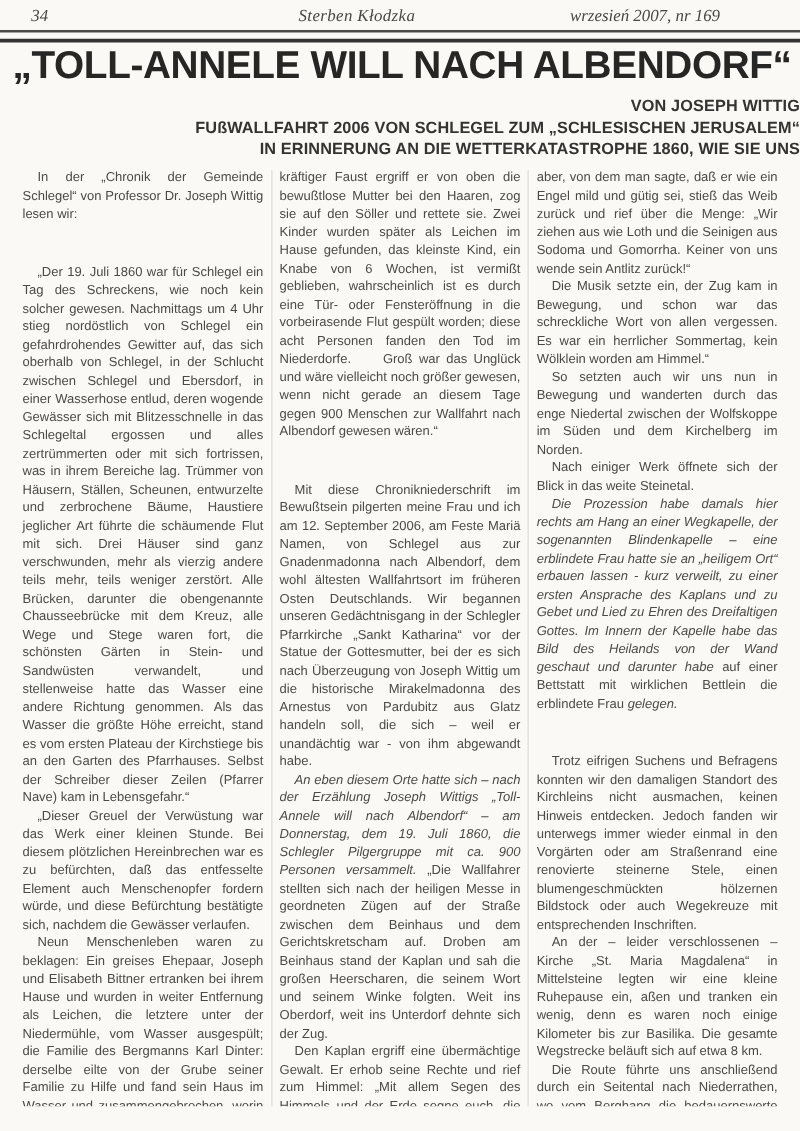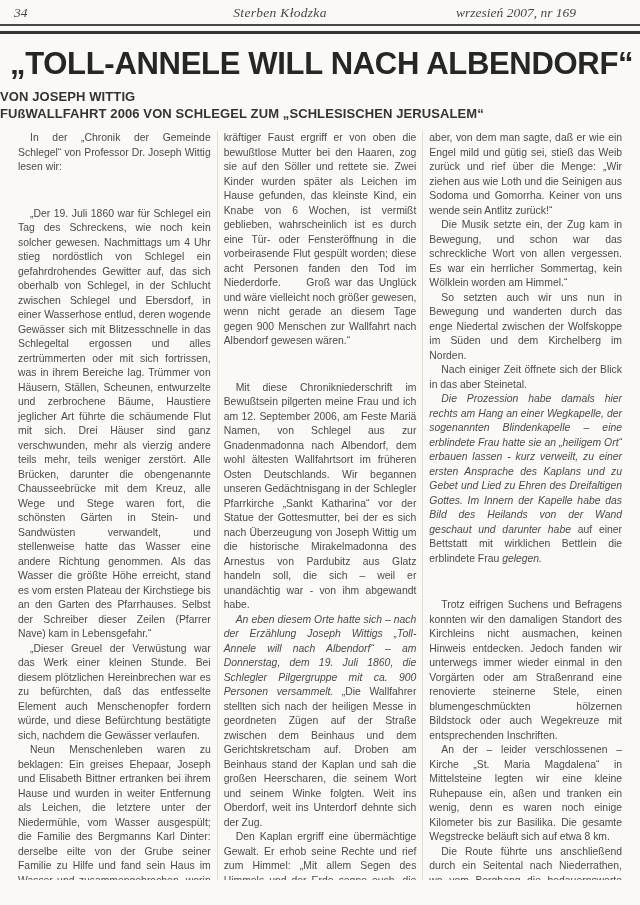--- a/index.html
+++ b/index.html
@@ -12,40 +12,40 @@
   .page{width:640px;height:905px;position:relative;}
 
   
   .masthead{
     display:flex;align-items:baseline;
     padding:5px 14px 3px 14px;
     font-family:"Liberation Serif",serif;
     font-style:italic;
     font-size:13.5px;color:#474745;
   }
-  .masthead .page-num{width:90px;text-align:left;}
+  .masthead .page-num{width:90px;text-align:left;margin-left:11px;}
   .masthead .journal{flex:1;text-align:center;letter-spacing:.3px;}
   .masthead .issue{width:170px;text-align:left;}
 
   .rule-thin{height:2px;background:#4a4a48;}
   .rule-thick{height:3px;background:#343432;margin-top:5px;}
 
   
   .headline{
     text-align:center;
     font-weight:bold;color:#262624;
-    margin:13px 10px 0 10px;
+    margin:1px 10px 0 10px;
     font-size:31px;
     letter-spacing:-.3px;
     line-height:34px;
     white-space:nowrap;
   }
   .subtitles{margin-top:7px;}
   .subtitle-line{
-    text-align:left;
+    text-align:right;
     font-weight:bold;
     font-size:13px;line-height:17px;
     color:#333331;
     letter-spacing:.1px;
   }
 
   
   .columns{
     display:flex;
     padding:9px 12px 0 12px;
@@ -78,40 +78,41 @@
   </div>
 
   <div class="rule-thin"></div>
   <div class="rule-thick"></div>
 
   <div class="headline">„TOLL-ANNELE WILL NACH ALBENDORF“</div>
 
   <div class="subtitles">
       <div class="subtitle-line">VON JOSEPH WITTIG</div>
       <div class="subtitle-line">FUßWALLFAHRT 2006 VON SCHLEGEL ZUM „SCHLESISCHEN JERUSALEM“</div>
+      <div class="subtitle-line">IN ERINNERUNG AN DIE WETTERKATASTROPHE 1860, WIE SIE UNS</div>
     </div>
 
   <div class="columns">
       <div class="col">
         <p class="para indent"><span>In der „Chronik der Gemeinde Schlegel“ von Professor Dr. Joseph Wittig lesen wir:</span></p>
         <p class="para indent gap"><span>„Der 19. Juli 1860 war für Schlegel ein Tag des Schreckens, wie noch kein solcher gewesen. Nachmittags um 4 Uhr stieg nordöstlich von Schlegel ein gefahrdrohendes Gewitter auf, das sich oberhalb von Schlegel, in der Schlucht zwischen Schlegel und Ebersdorf, in einer Wasserhose entlud, deren wogende Gewässer sich mit Blitzesschnelle in das Schlegeltal ergossen und alles zertrümmerten oder mit sich fortrissen, was in ihrem Bereiche lag. Trümmer von Häusern, Ställen, Scheunen, entwurzelte und zerbrochene Bäume, Haustiere jeglicher Art führte die schäumende Flut mit sich. Drei Häuser sind ganz verschwunden, mehr als vierzig andere teils mehr, teils weniger zerstört. Alle Brücken, darunter die obengenannte Chausseebrücke mit dem Kreuz, alle Wege und Stege waren fort, die schönsten Gärten in Stein- und Sandwüsten verwandelt, und stellenweise hatte das Wasser eine andere Richtung genommen. Als das Wasser die größte Höhe erreicht, stand es vom ersten Plateau der Kirchstiege bis an den Garten des Pfarrhauses. Selbst der Schreiber dieser Zeilen (Pfarrer Nave) kam in Lebensgefahr.“</span></p>
         <p class="para indent"><span>„Dieser Greuel der Verwüstung war das Werk einer kleinen Stunde. Bei diesem plötzlichen Hereinbrechen war es zu befürchten, daß das entfesselte Element auch Menschenopfer fordern würde, und diese Befürchtung bestätigte sich, nachdem die Gewässer verlaufen.</span></p>
         <p class="para indent"><span>Neun Menschenleben waren zu beklagen: Ein greises Ehepaar, Joseph und Elisabeth Bittner ertranken bei ihrem Hause und wurden in weiter Entfernung als Leichen, die letztere unter der Niedermühle, vom Wasser ausgespült; die Familie des Bergmanns Karl Dinter: derselbe eilte von der Grube seiner Familie zu Hilfe und fand sein Haus im Wasser und zusammengebrochen, worin er sein Weib und seine drei Kinder wußte. Mutter, Sohn und Tochter fand er tot, als das Fallen des Wassers den Zugang ermöglichte, den ältesten Sohn, einen Knaben von 12 Jahren, mit zerschlagenen Beinen, der gerettet wurde; die Familie Lasrich: die Mutter, die Tochter und zwei uneheliche Tochterkinder waren allein daheim in ihrem massiven Hause. Das Wasser stieg bis an die Decke. Ein mutiger Retter stieg an der anderen, etwas höheren Seite des Hauses durch das Dach in das Haus, fand aber die Treppe, die vom Söller (offener Anbau) in den Hausflur führte, vom Wasser weggehoben und auf dem Wasser im Hause Leichen schwimmen. Mit</span></p>
       </div>
       <div class="col">
         <p class="para"><span>kräftiger Faust ergriff er von oben die bewußtlose Mutter bei den Haaren, zog sie auf den Söller und rettete sie. Zwei Kinder wurden später als Leichen im Hause gefunden, das kleinste Kind, ein Knabe von 6 Wochen, ist vermißt geblieben, wahrscheinlich ist es durch eine Tür- oder Fensteröffnung in die vorbeirasende Flut gespült worden; diese acht Personen fanden den Tod im Niederdorfe. &nbsp;&nbsp;&nbsp; Groß war das Unglück und wäre vielleicht noch größer gewesen, wenn nicht gerade an diesem Tage gegen 900 Menschen zur Wallfahrt nach Albendorf gewesen wären.“</span></p>
         <p class="para indent gap"><span>Mit diese Chronikniederschrift im Bewußtsein pilgerten meine Frau und ich am 12. September 2006, am Feste Mariä Namen, von Schlegel aus zur Gnadenmadonna nach Albendorf, dem wohl ältesten Wallfahrtsort im früheren Osten Deutschlands. Wir begannen unseren Gedächtnisgang in der Schlegler Pfarrkirche „Sankt Katharina“ vor der Statue der Gottesmutter, bei der es sich nach Überzeugung von Joseph Wittig um die historische Mirakelmadonna des Arnestus von Pardubitz aus Glatz handeln soll, die sich – weil er unandächtig war - von ihm abgewandt habe.</span></p>
         <p class="para indent"><span class="it">An eben diesem Orte hatte sich – nach der Erzählung Joseph Wittigs „Toll-Annele will nach Albendorf“ – am Donnerstag, dem 19. Juli 1860, die Schlegler Pilgergruppe mit ca. 900 Personen versammelt. </span><span>„Die Wallfahrer stellten sich nach der heiligen Messe in geordneten Zügen auf der Straße zwischen dem Beinhaus und dem Gerichtskretscham auf. Droben am Beinhaus stand der Kaplan und sah die großen Heerscharen, die seinem Wort und seinem Winke folgten. Weit ins Oberdorf, weit ins Unterdorf dehnte sich der Zug.</span></p>
         <p class="para indent"><span>Den Kaplan ergriff eine übermächtige Gewalt. Er erhob seine Rechte und rief zum Himmel: „Mit allem Segen des Himmels und der Erde segne euch, die ihr auf mein Wort gehört habt und nun mit mir zieht zum heiligen Berge Sion, der allmächtige Gott, der Vater, der Sohn und der Heilige Geist!“ – „Amen! Amen! Amen! jubelte die Menge zur Antwort.</span></p>
       </div>
       <div class="col">
         <p class="para"><span>aber, von dem man sagte, daß er wie ein Engel mild und gütig sei, stieß das Weib zurück und rief über die Menge: „Wir ziehen aus wie Loth und die Seinigen aus Sodoma und Gomorrha. Keiner von uns wende sein Antlitz zurück!“</span></p>
         <p class="para indent"><span>Die Musik setzte ein, der Zug kam in Bewegung, und schon war das schreckliche Wort von allen vergessen. Es war ein herrlicher Sommertag, kein Wölklein worden am Himmel.“</span></p>
         <p class="para indent"><span>So setzten auch wir uns nun in Bewegung und wanderten durch das enge Niedertal zwischen der Wolfskoppe im Süden und dem Kirchelberg im Norden.</span></p>
-        <p class="para indent"><span>Nach einiger Zeit öffnete sich der Blick in das aber Steinetal.</span></p>
+        <p class="para indent"><span>Nach einiger Werk öffnete sich der Blick in das weite Steinetal.</span></p>
         <p class="para indent"><span class="it">Die Prozession habe damals hier rechts am Hang an einer Wegkapelle, der sogenannten Blindenkapelle – eine erblindete Frau hatte sie an „heiligem Ort“ erbauen lassen - kurz verweilt, zu einer ersten Ansprache des Kaplans und zu Gebet und Lied zu Ehren des Dreifaltigen Gottes. Im Innern der Kapelle habe das Bild des Heilands von der Wand geschaut und darunter habe </span><span>auf einer Bettstatt mit wirklichen Bettlein die erblindete Frau </span><span class="it">gelegen.</span></p>
         <p class="para indent gap"><span>Trotz eifrigen Suchens und Befragens konnten wir den damaligen Standort des Kirchleins nicht ausmachen, keinen Hinweis entdecken. Jedoch fanden wir unterwegs immer wieder einmal in den Vorgärten oder am Straßenrand eine renovierte steinerne Stele, einen blumengeschmückten hölzernen Bildstock oder auch Wegekreuze mit entsprechenden Inschriften.</span></p>
         <p class="para indent"><span>An der – leider verschlossenen – Kirche „St. Maria Magdalena“ in Mittelsteine legten wir eine kleine Ruhepause ein, aßen und tranken ein wenig, denn es waren noch einige Kilometer bis zur Basilika. Die gesamte Wegstrecke beläuft sich auf etwa 8 km.</span></p>
         <p class="para indent"><span>Die Route führte uns anschließend durch ein Seitental nach Niederrathen, wo vom Berghang die bedauernswerte Ruine des ehemaligen stolzen Herrschaftssitzes herabschaut. Daniel Paschasius von Osterberg (1634-1711) hatte das Schloß 1675 erworben und fürstlich ausgebaut. Danach wandte er sich der originellen Ausgestaltung des damals ein wenig in Vergessenheit geratenen Wallfahrtsortes Albendorf zu. Durch 101 Nachbildungen und Erinnerungen an das Leben und Sterben Jesu lockte er wieder vermehrt Besucher an den heiligen Ort.</span></p>
       </div>
     </div>
 
 </div>
 
 </body></html>

